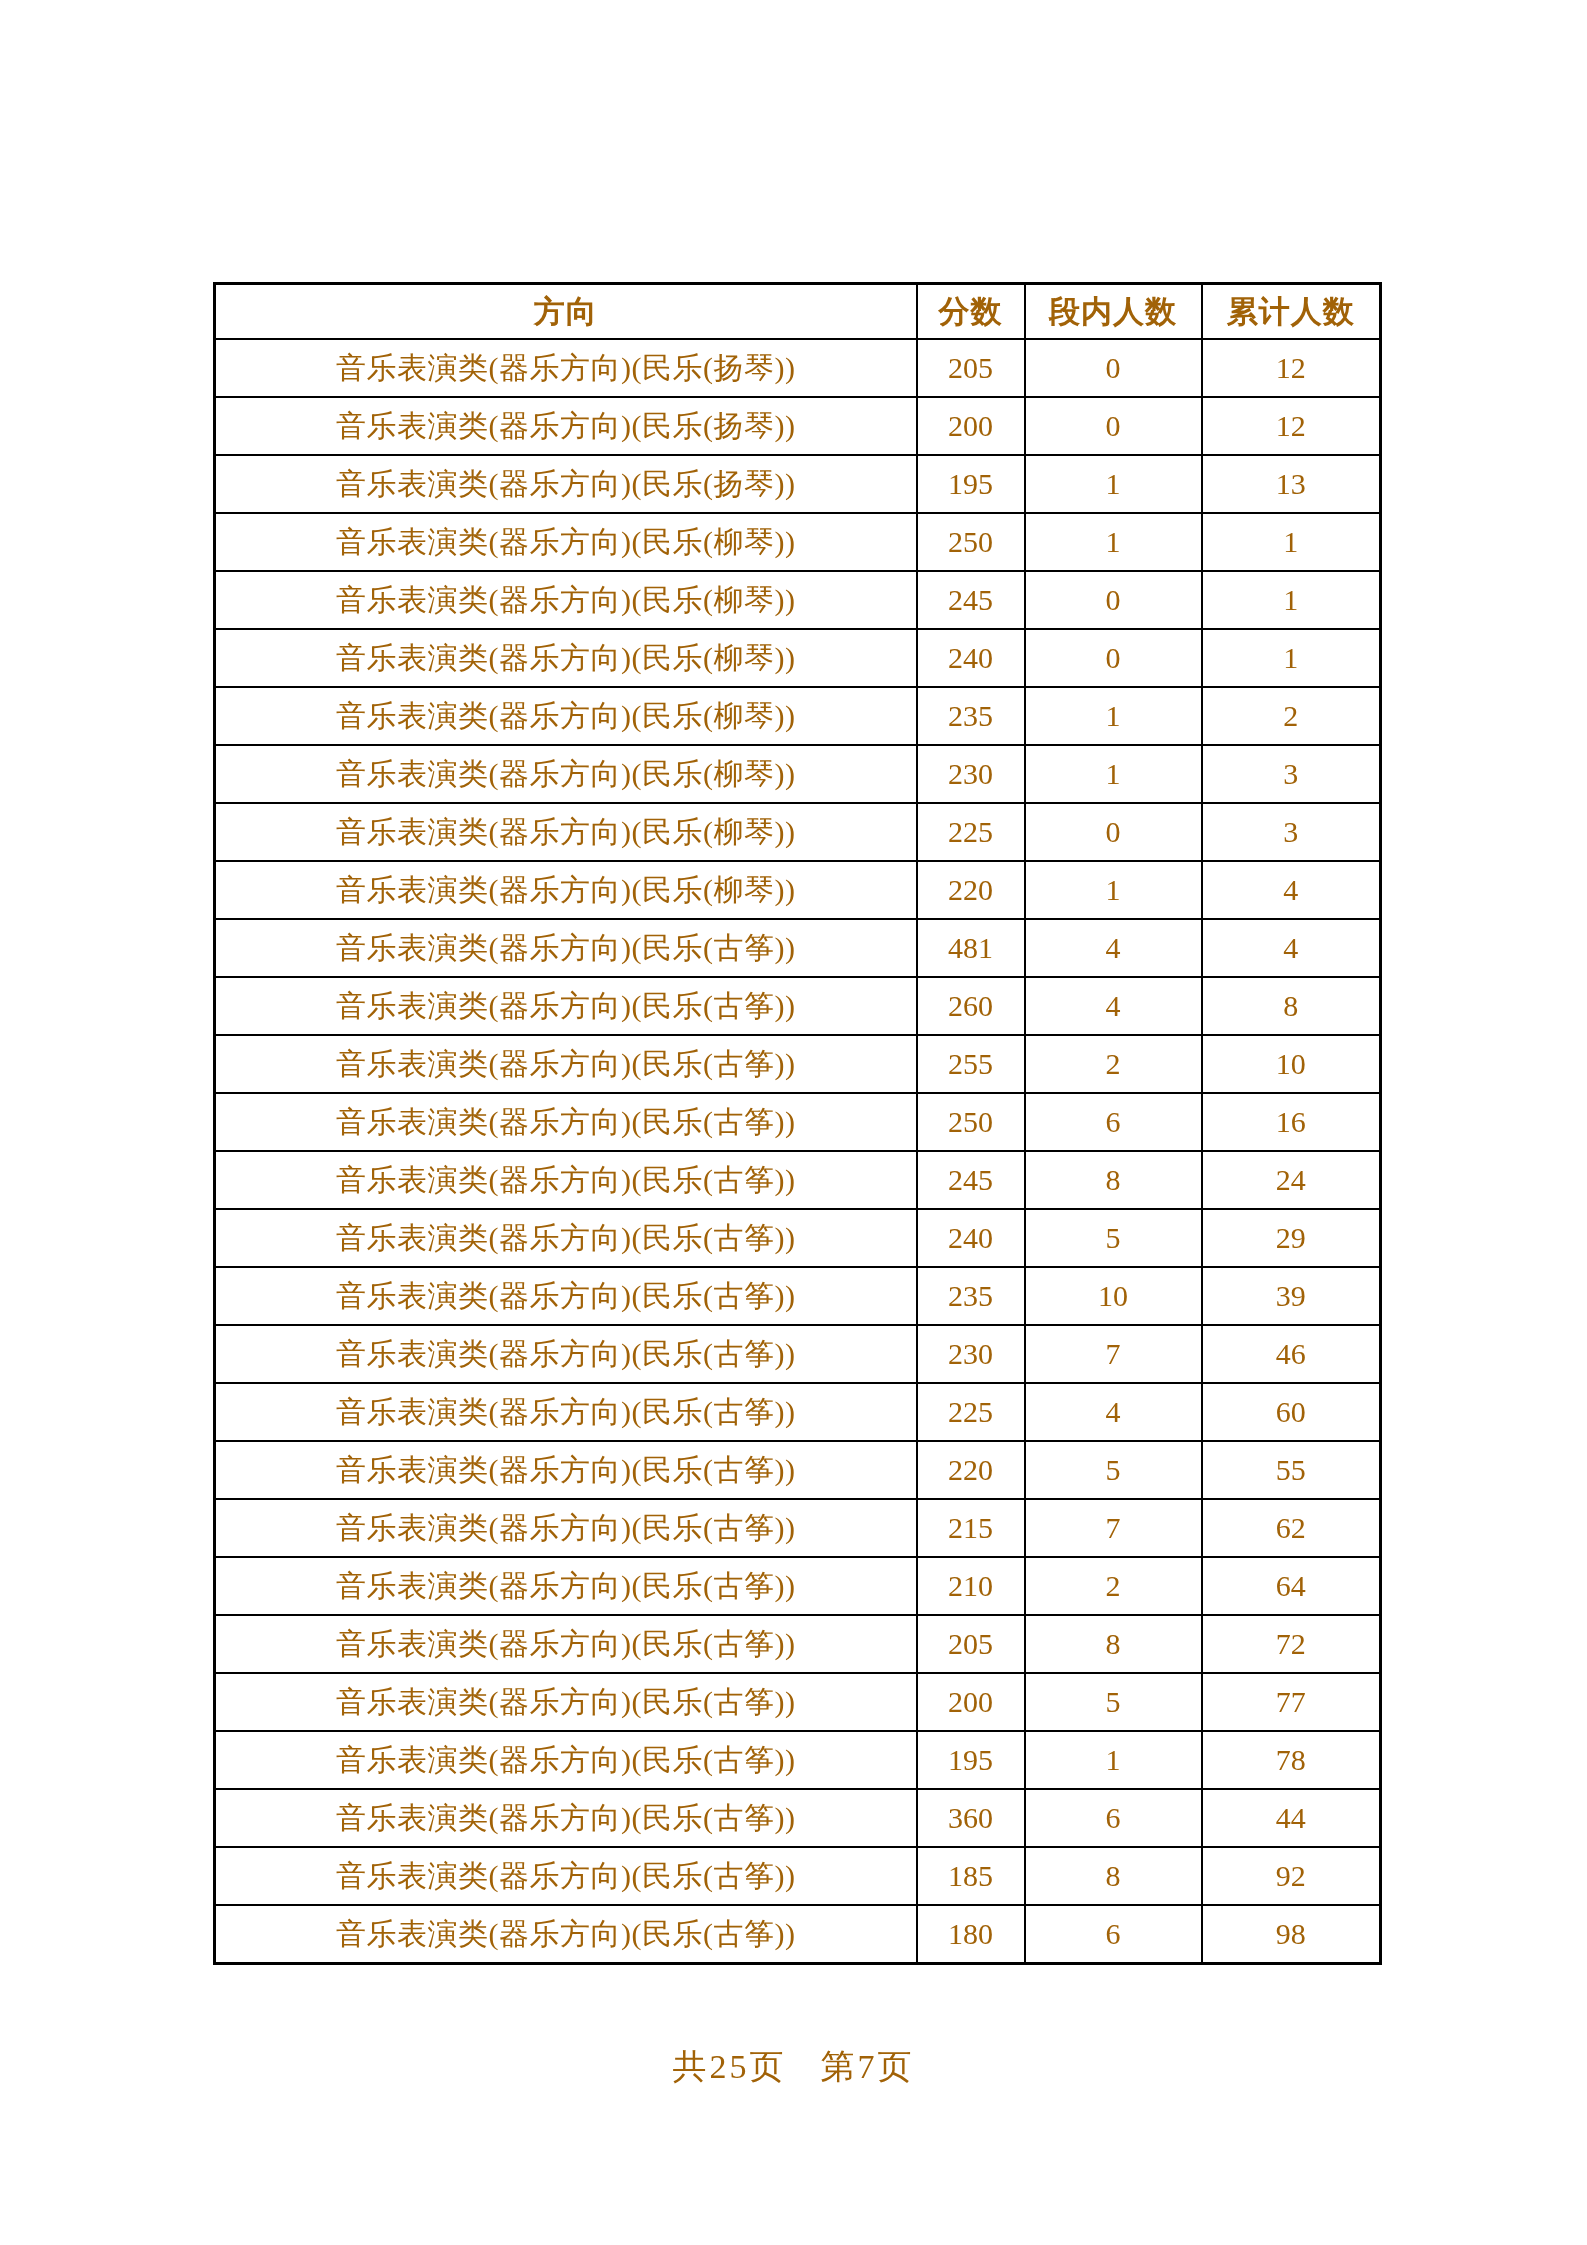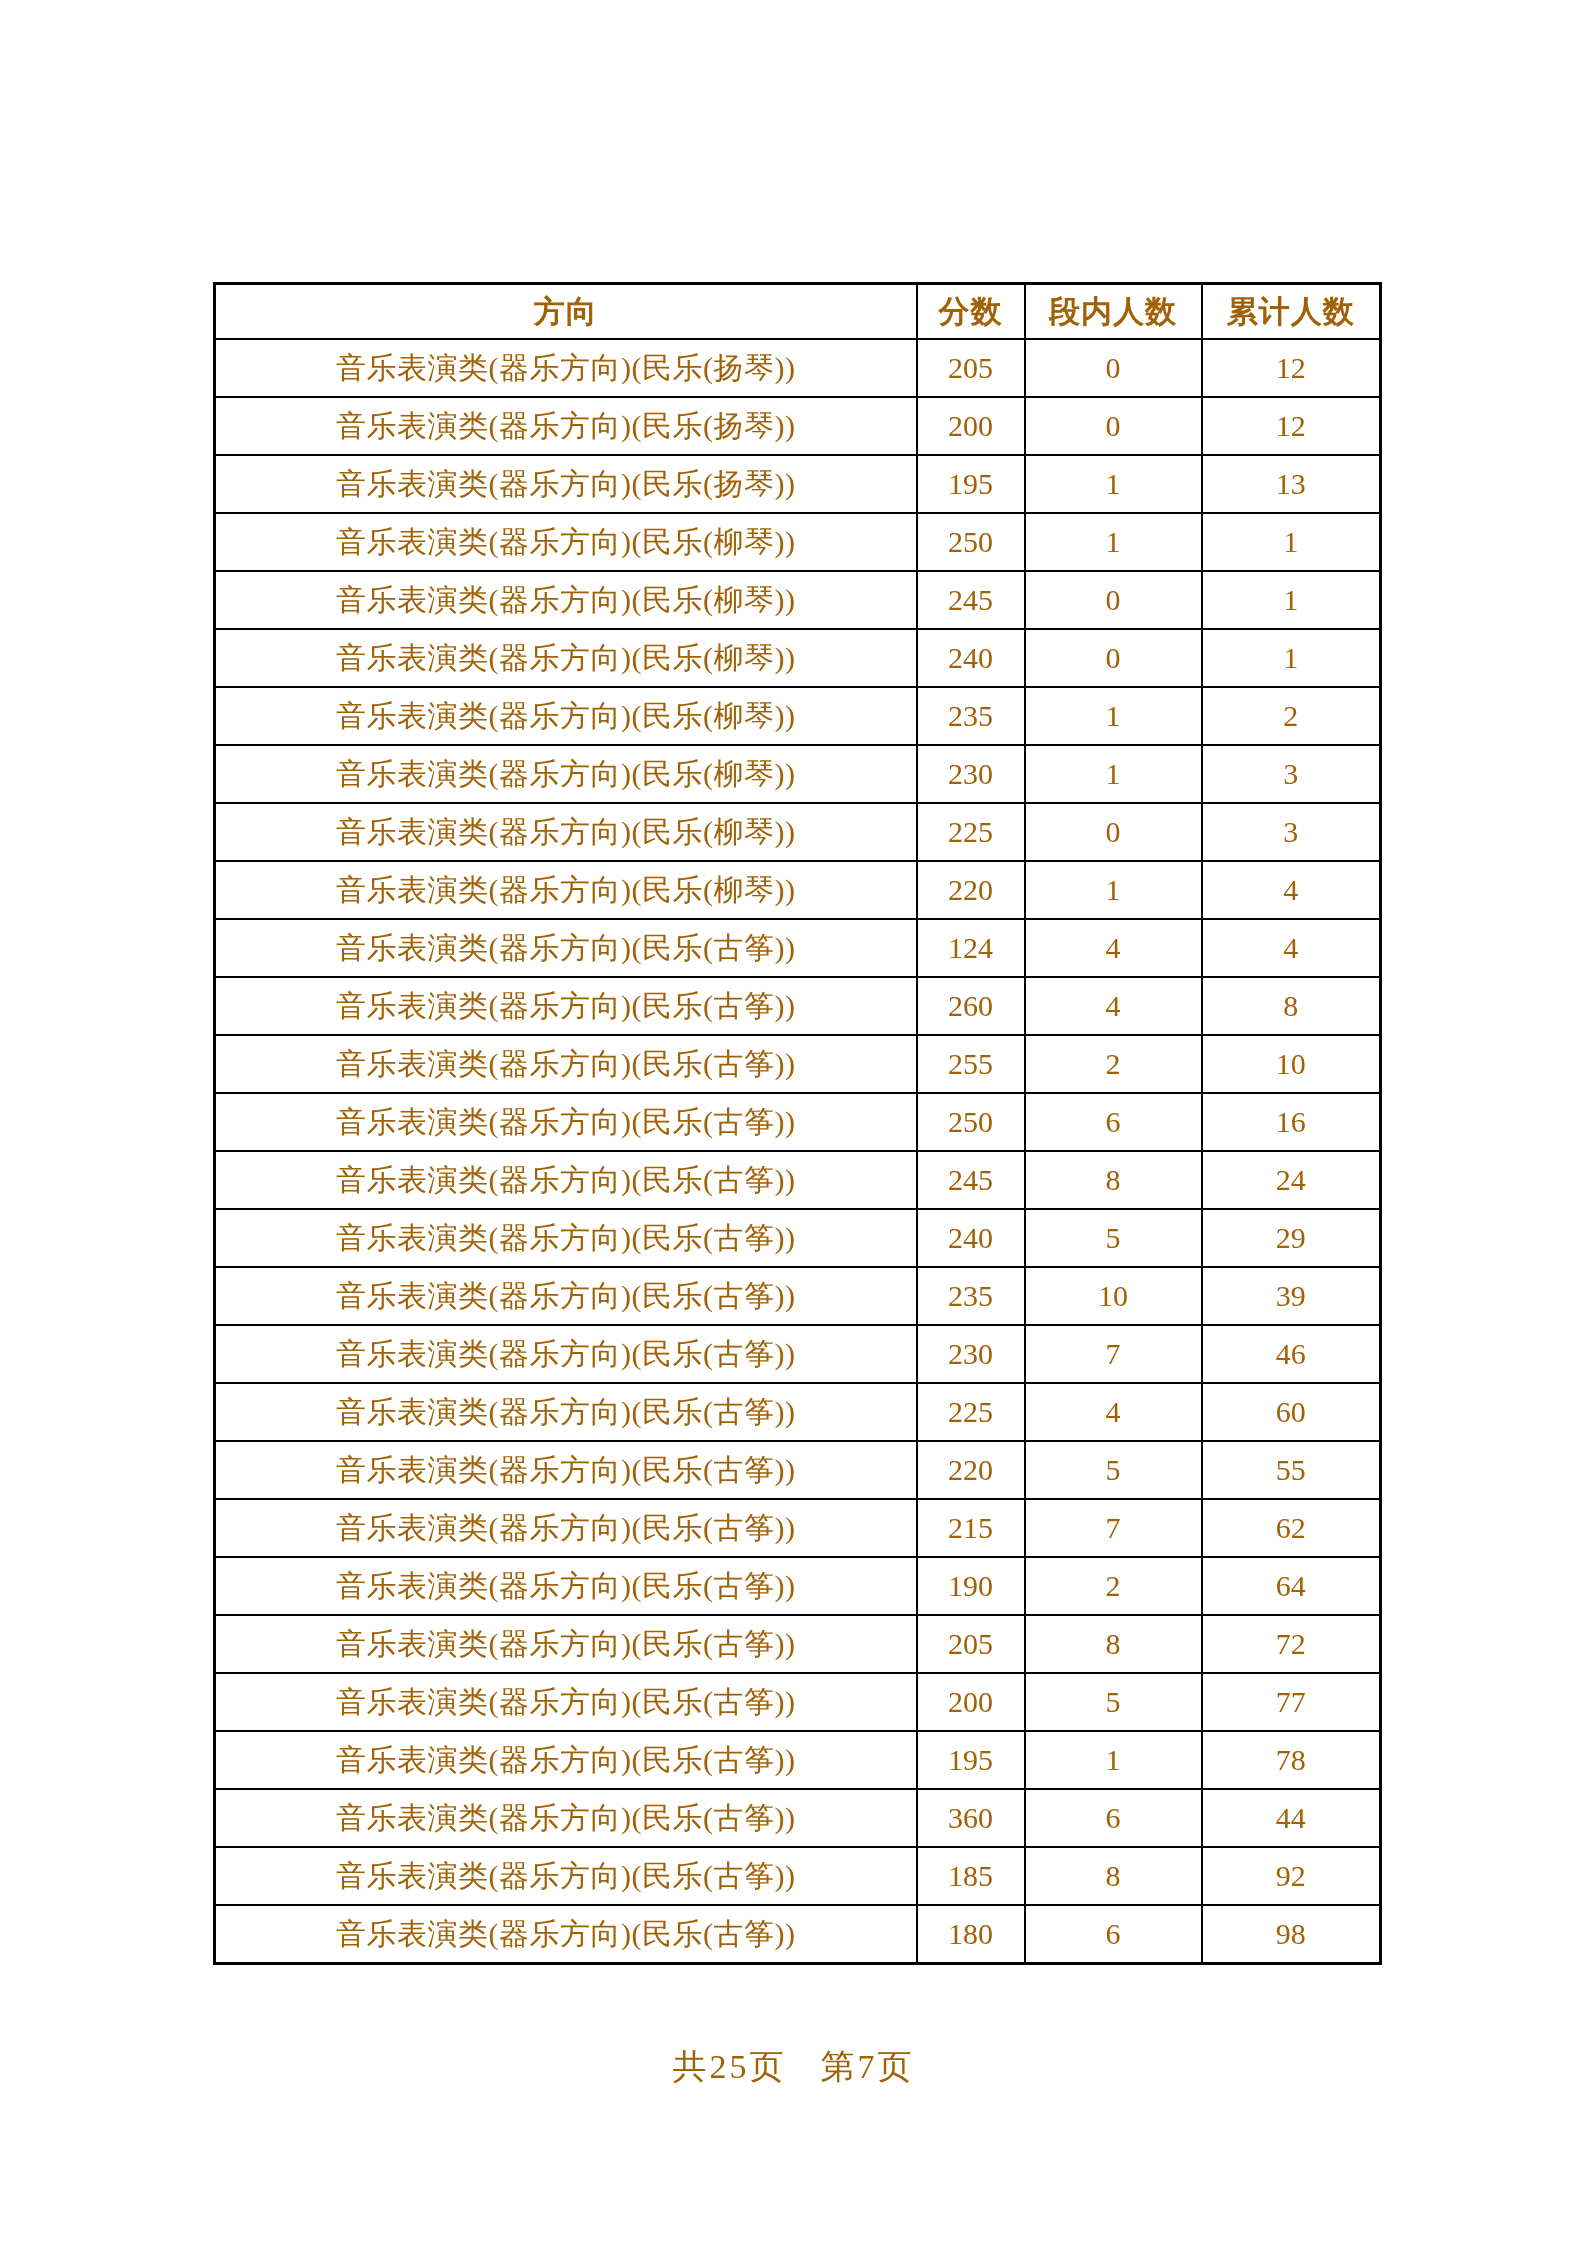--- a/index.html
+++ b/index.html
@@ -137,21 +137,21 @@
           <td>3</td>
         </tr>
         <tr>
           <td class="dir">音乐表演类(器乐方向)(民乐(柳琴))</td>
           <td>220</td>
           <td>1</td>
           <td>4</td>
         </tr>
         <tr>
           <td class="dir">音乐表演类(器乐方向)(民乐(古筝))</td>
-          <td>124</td>
+          <td>481</td>
           <td>4</td>
           <td>4</td>
         </tr>
         <tr>
           <td class="dir">音乐表演类(器乐方向)(民乐(古筝))</td>
           <td>260</td>
           <td>4</td>
           <td>8</td>
         </tr>
         <tr>
@@ -203,21 +203,21 @@
           <td>55</td>
         </tr>
         <tr>
           <td class="dir">音乐表演类(器乐方向)(民乐(古筝))</td>
           <td>215</td>
           <td>7</td>
           <td>62</td>
         </tr>
         <tr>
           <td class="dir">音乐表演类(器乐方向)(民乐(古筝))</td>
-          <td>190</td>
+          <td>210</td>
           <td>2</td>
           <td>64</td>
         </tr>
         <tr>
           <td class="dir">音乐表演类(器乐方向)(民乐(古筝))</td>
           <td>205</td>
           <td>8</td>
           <td>72</td>
         </tr>
         <tr>

